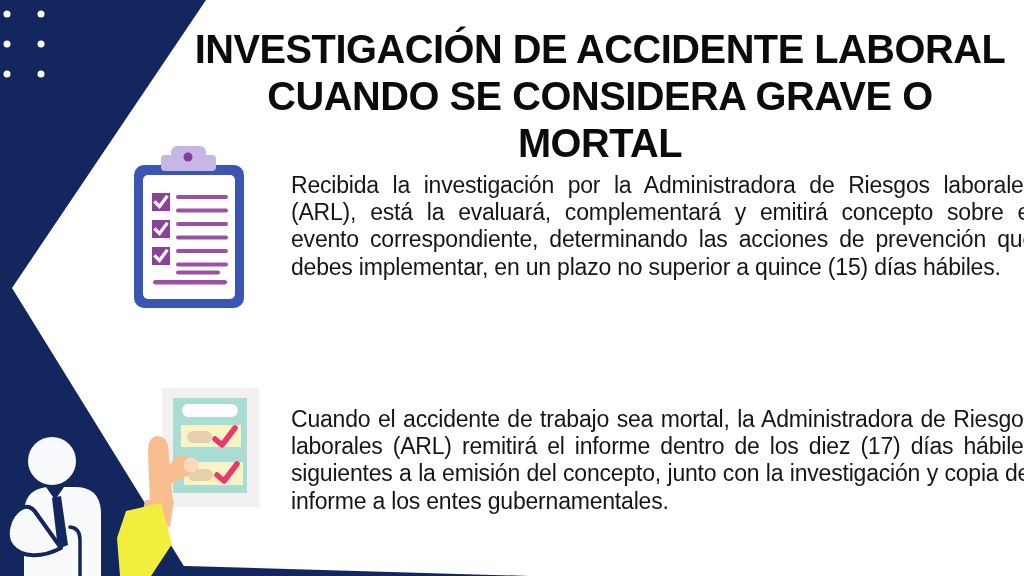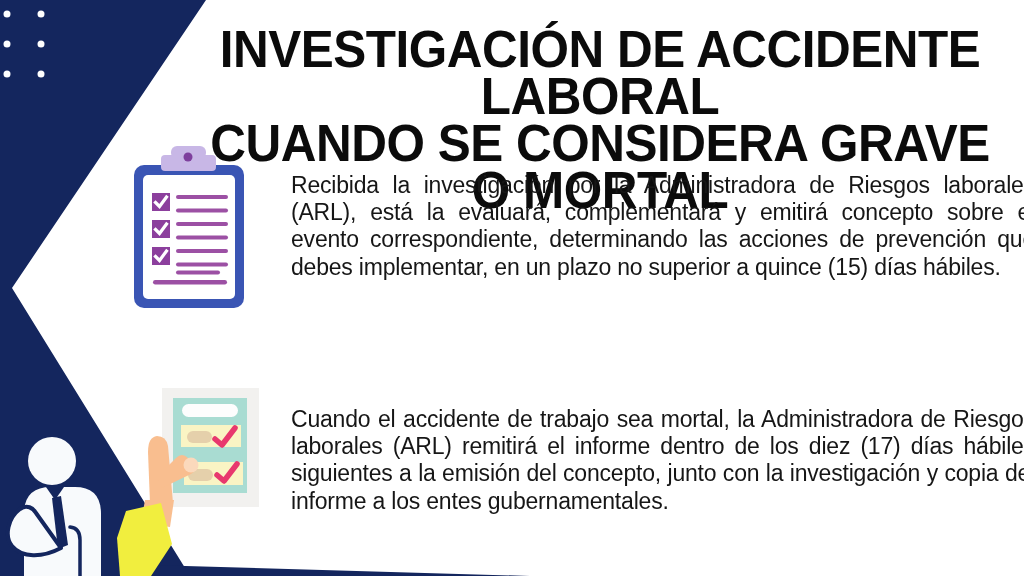--- a/index.html
+++ b/index.html
@@ -3,21 +3,21 @@
 <meta charset="utf-8">
 <style>
   html,body{margin:0;padding:0;background:#e8e8e8;}
   .slide{
     position:relative;width:1024px;height:576px;background:#ffffff;
     overflow:hidden;font-family:"Liberation Sans", sans-serif;
   }
   .bg{position:absolute;left:0;top:0;width:1024px;height:576px;}
   .title{
     position:absolute;left:180px;width:840px;top:26px;margin:0;
-    text-align:center;font-weight:bold;font-size:51px;line-height:47px;
+    text-align:center;font-weight:bold;font-size:41px;line-height:47px;
     letter-spacing:-0.5px;color:var(--title_text);
   }
   .title span{display:block;transform:scaleX(0.97);transform-origin:center;}
   .para{
     position:absolute;left:275px;width:744px;margin:16px;
     font-size:23px;line-height:27.2px;text-align:justify;
     letter-spacing:-0.2px;color:var(--body_text);
   }
   .p1{top:156px;}
   .p2{top:390px;}

